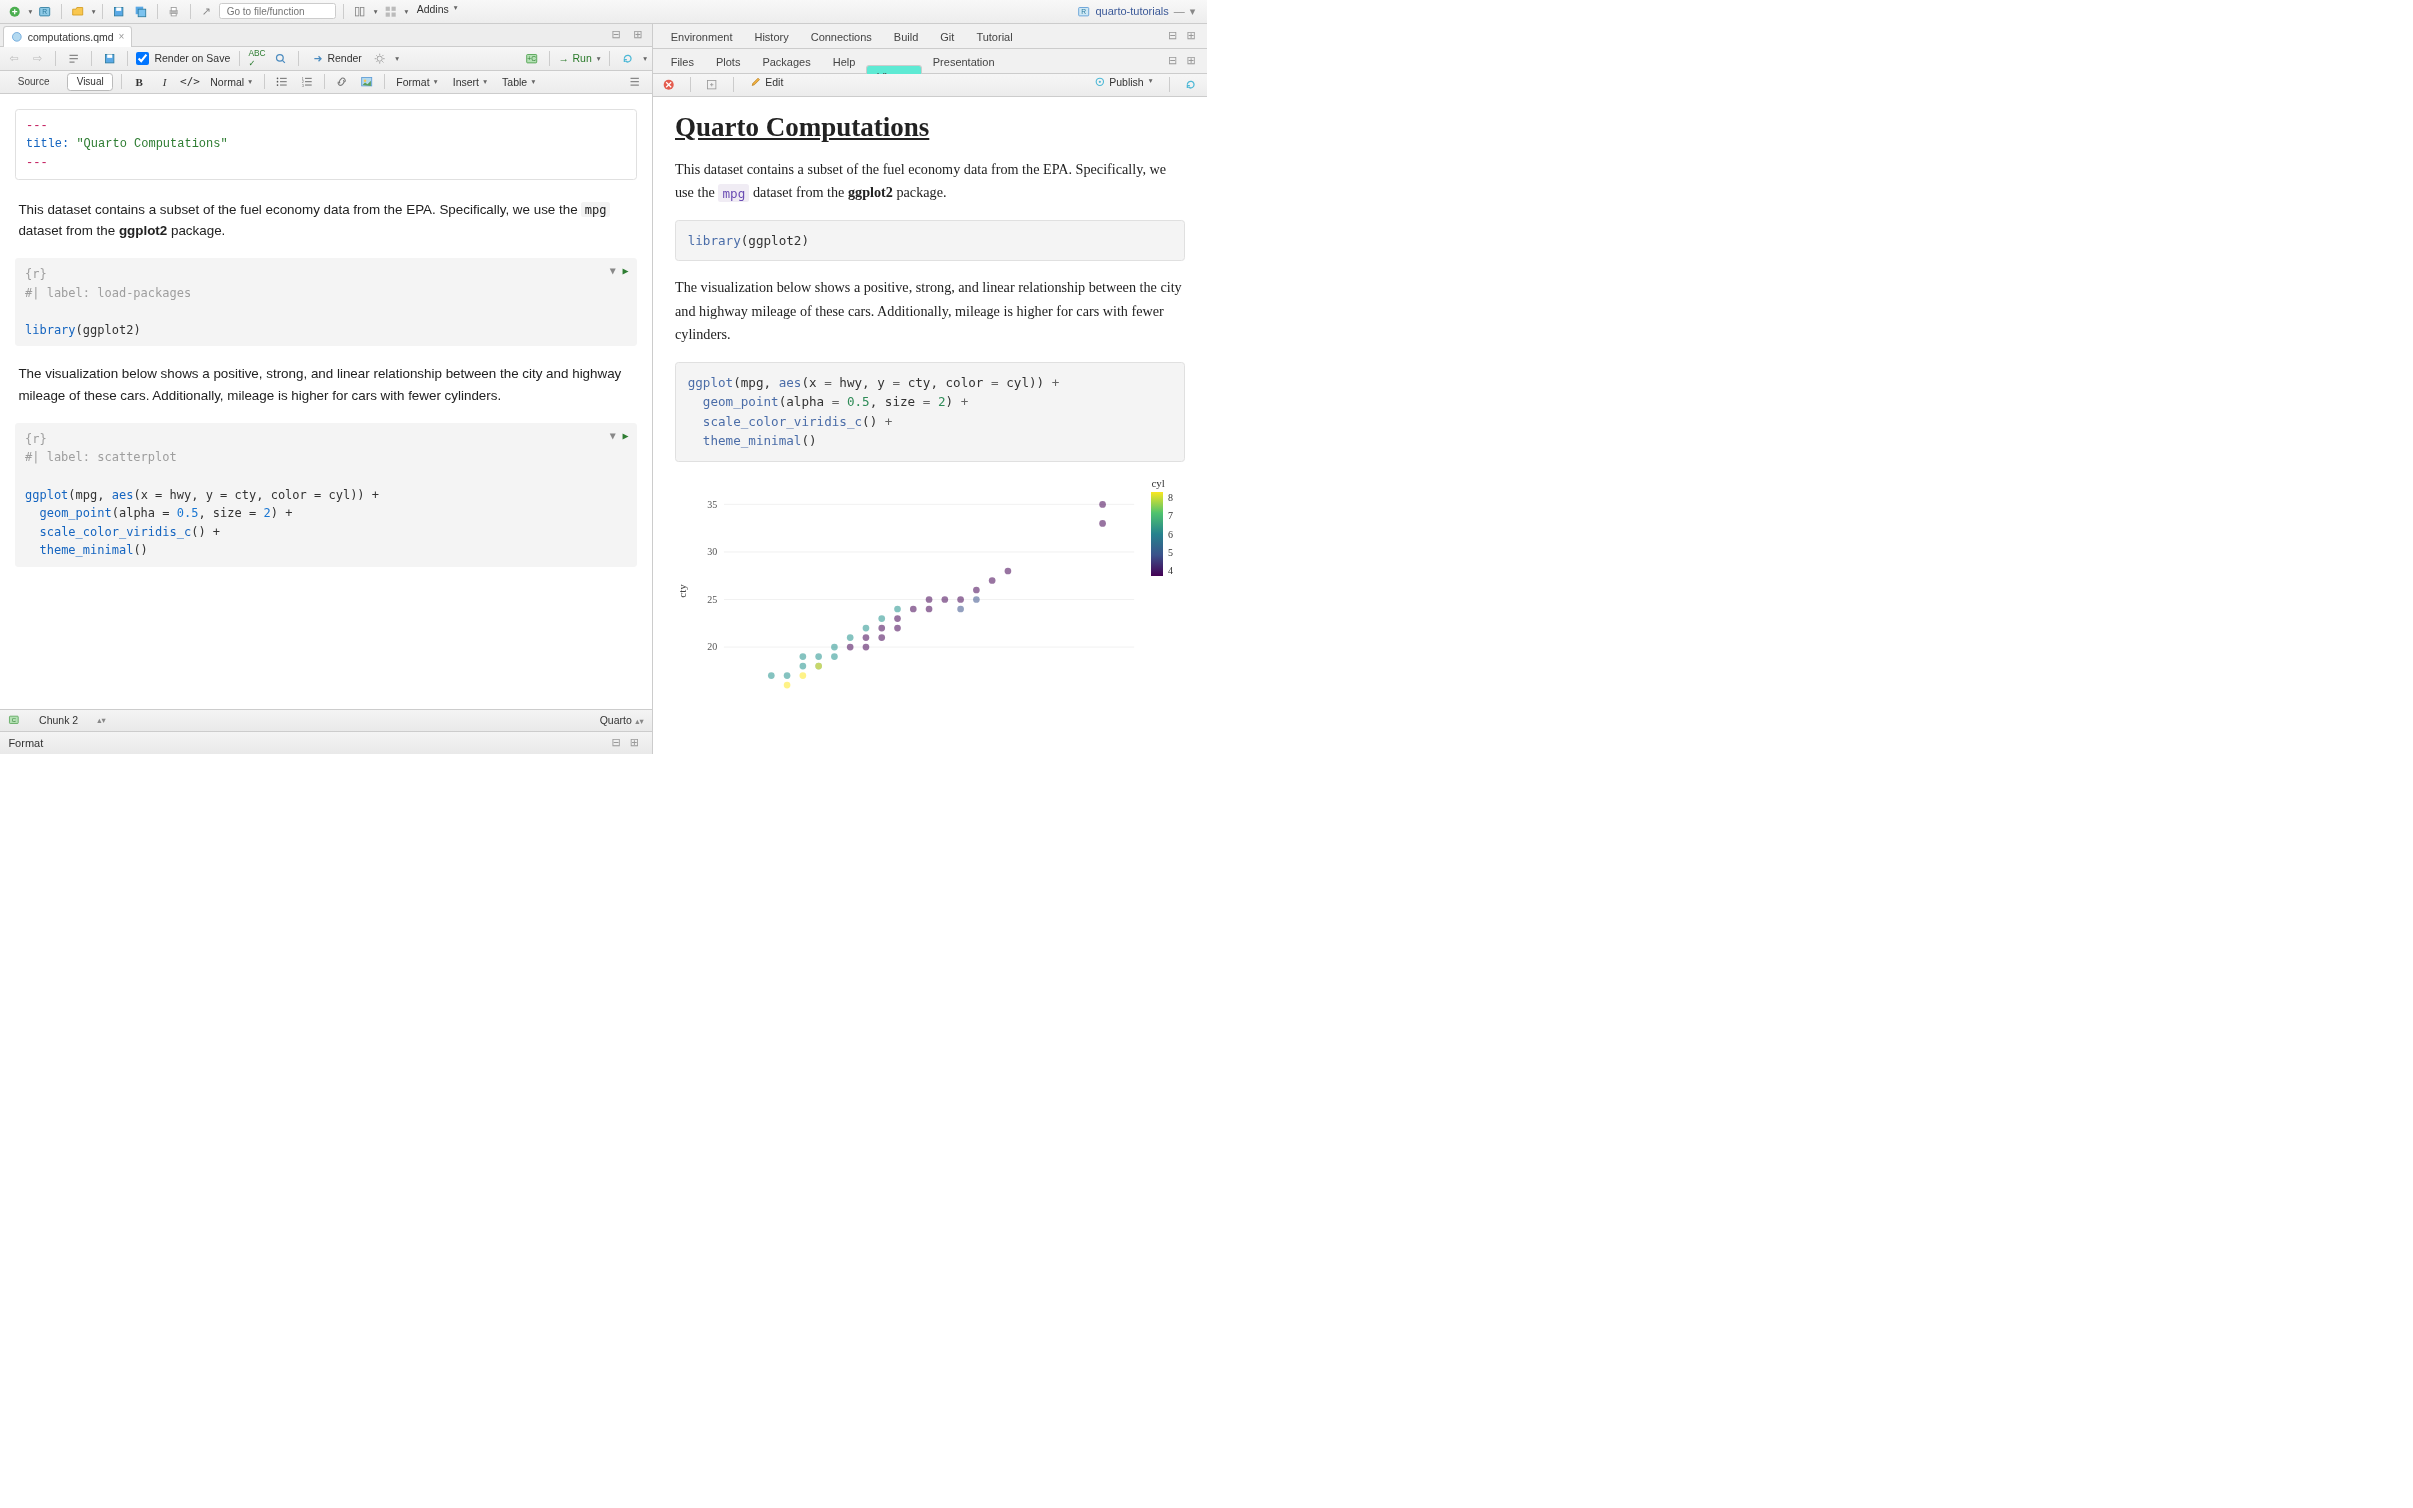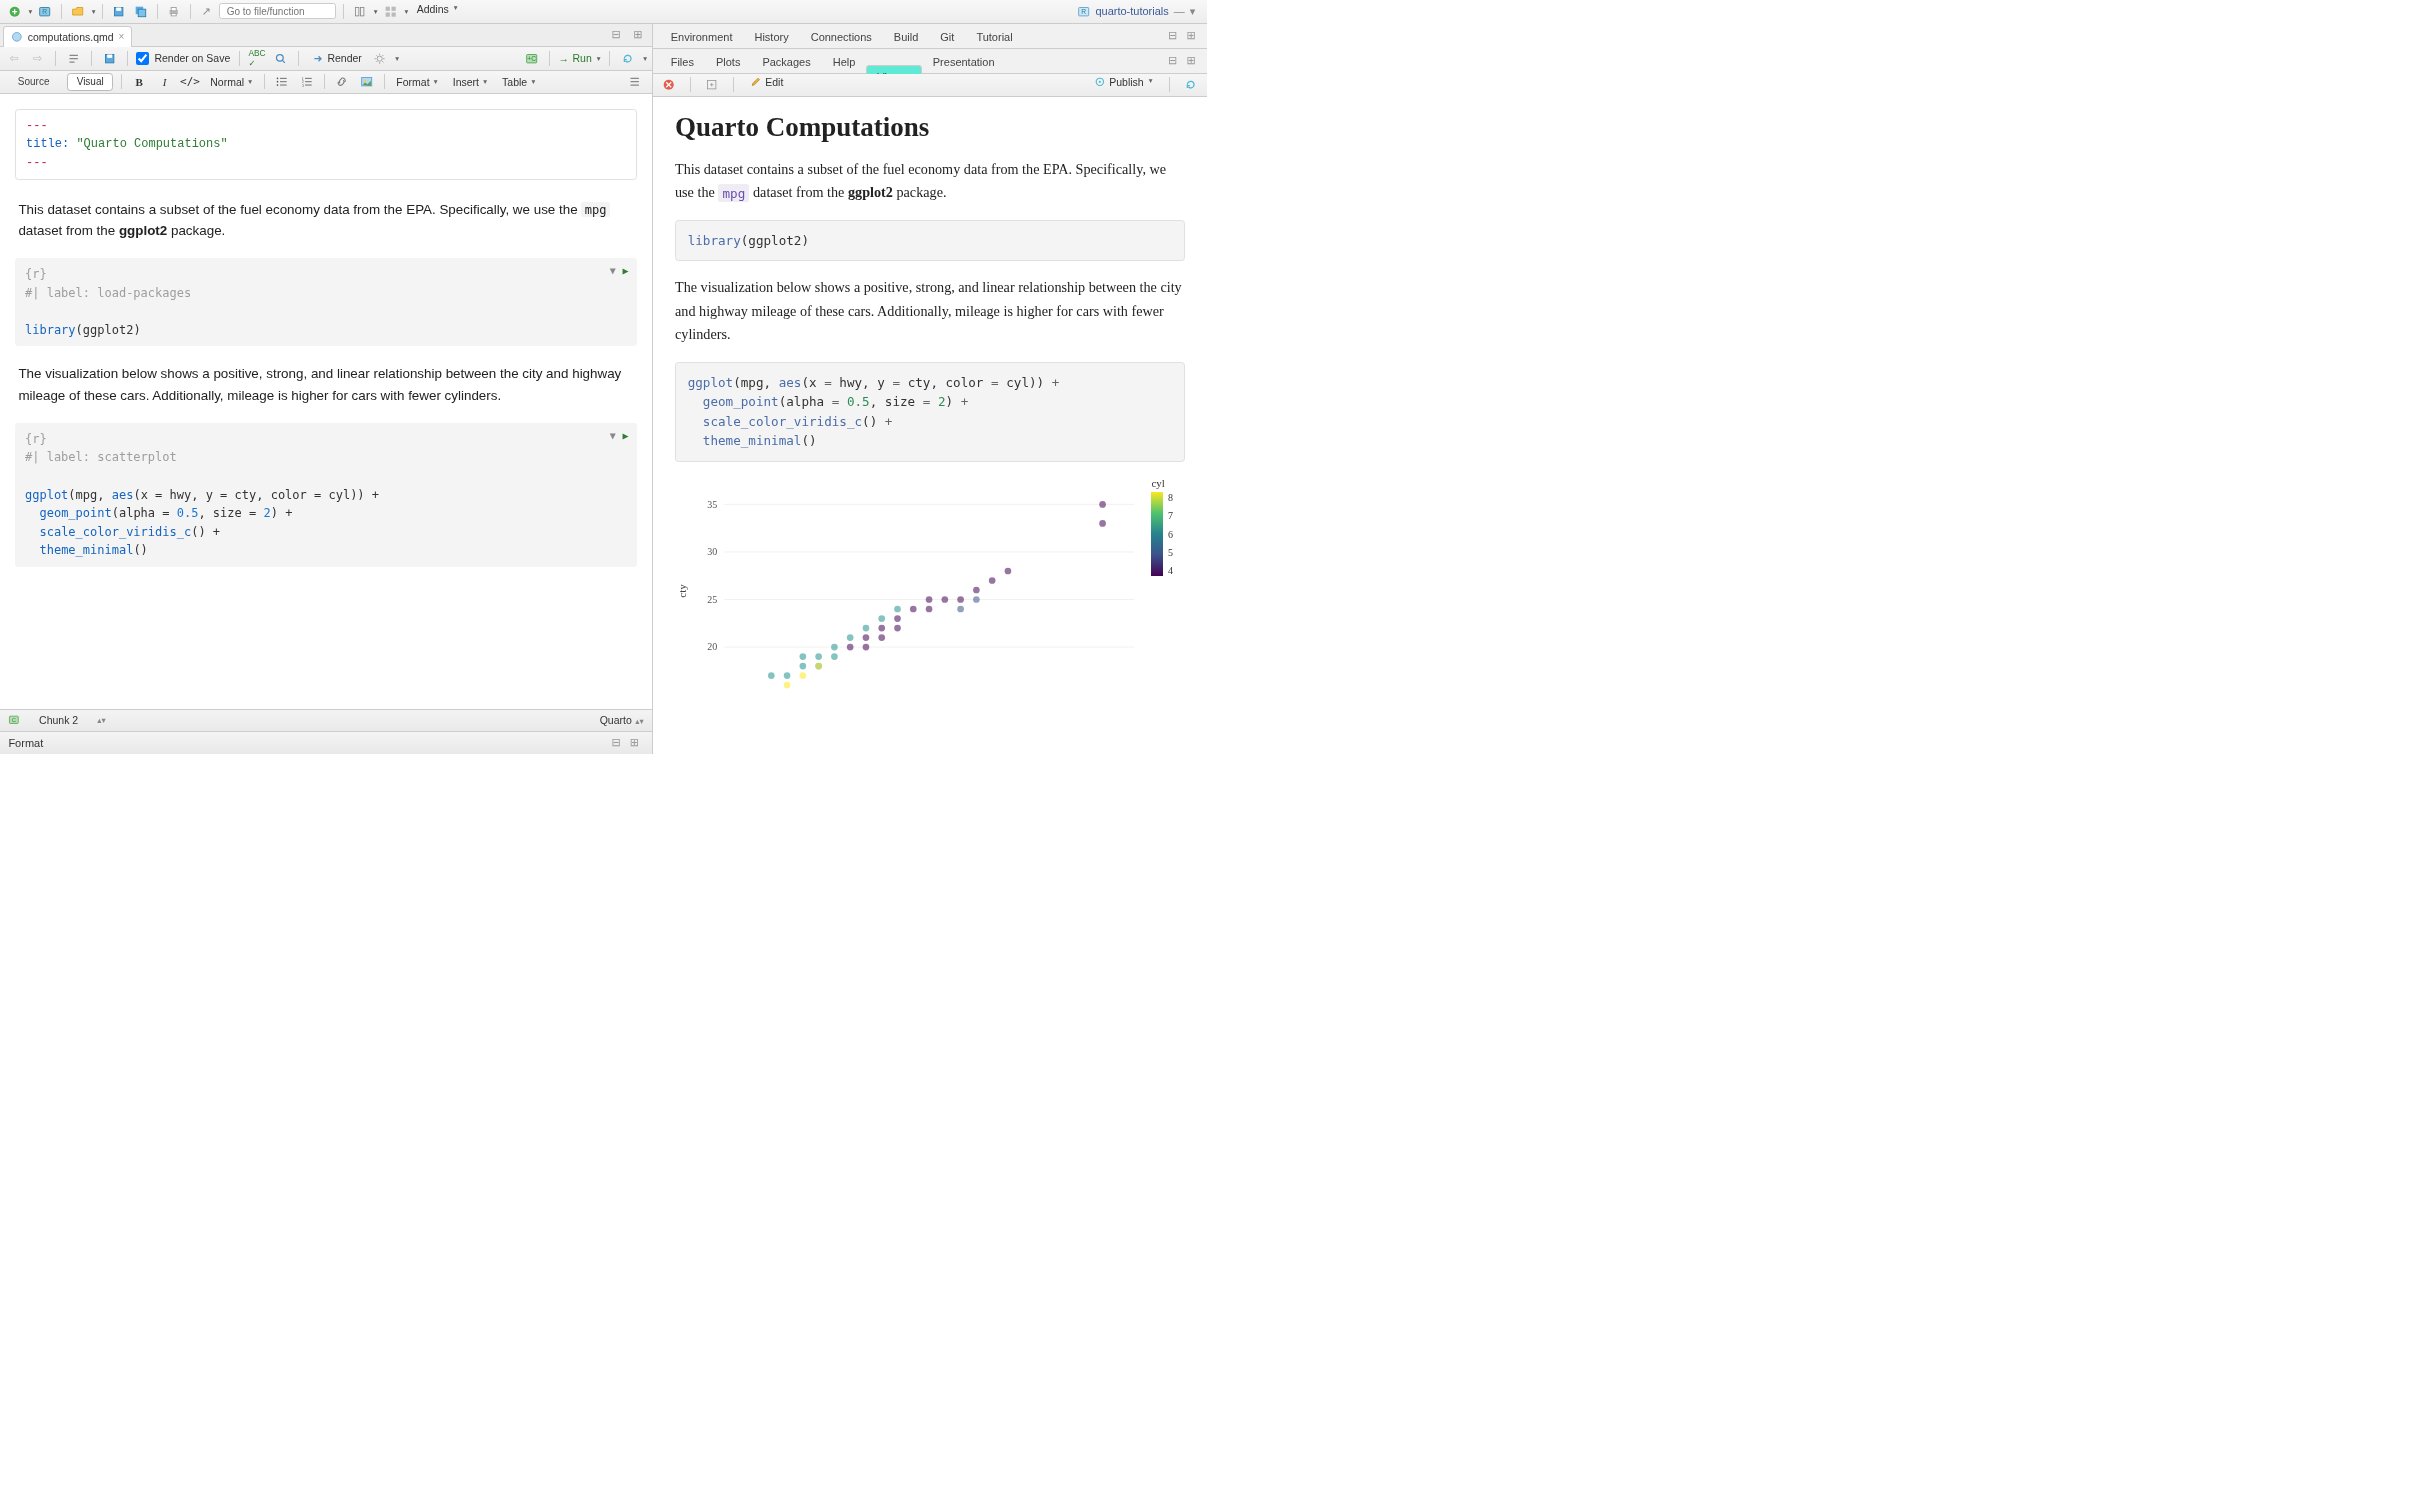--- a/index.html
+++ b/index.html
@@ -265,20 +265,21 @@
   flex: 1;
   overflow: auto;
   padding: 15px 22px;
   font-family: -apple-system, BlinkMacSystemFont, Georgia, serif;
 }
 .viewer-h1 {
   font-size: 27px;
   font-weight: 700;
   color: #222;
   margin-bottom: 15px;
+  text-decoration: underline;
 }
 .viewer-p {
   font-size: 14.2px;
   line-height: 1.65;
   color: #222;
   margin-bottom: 15px;
 }
 .viewer-p code {
   background: #f0ecf4;
   color: #6b4db3;

